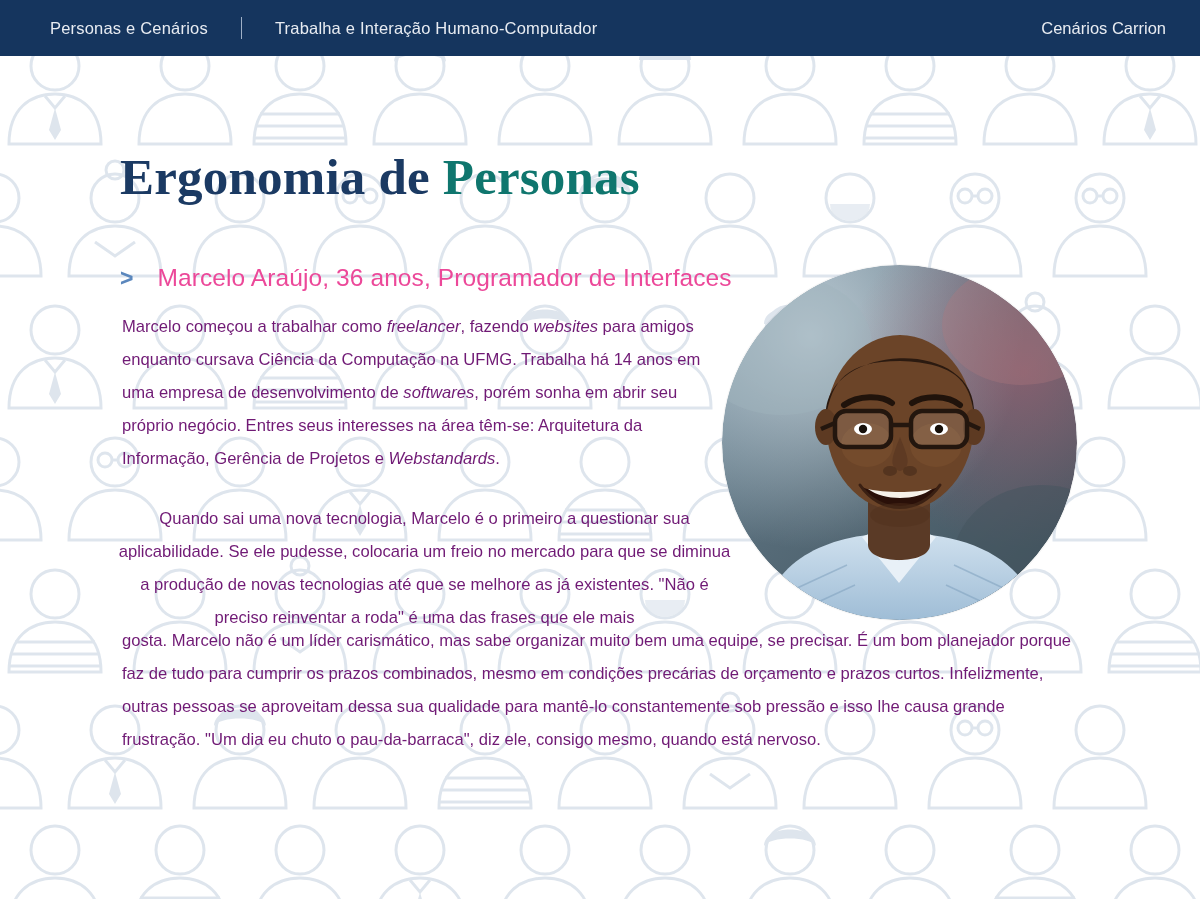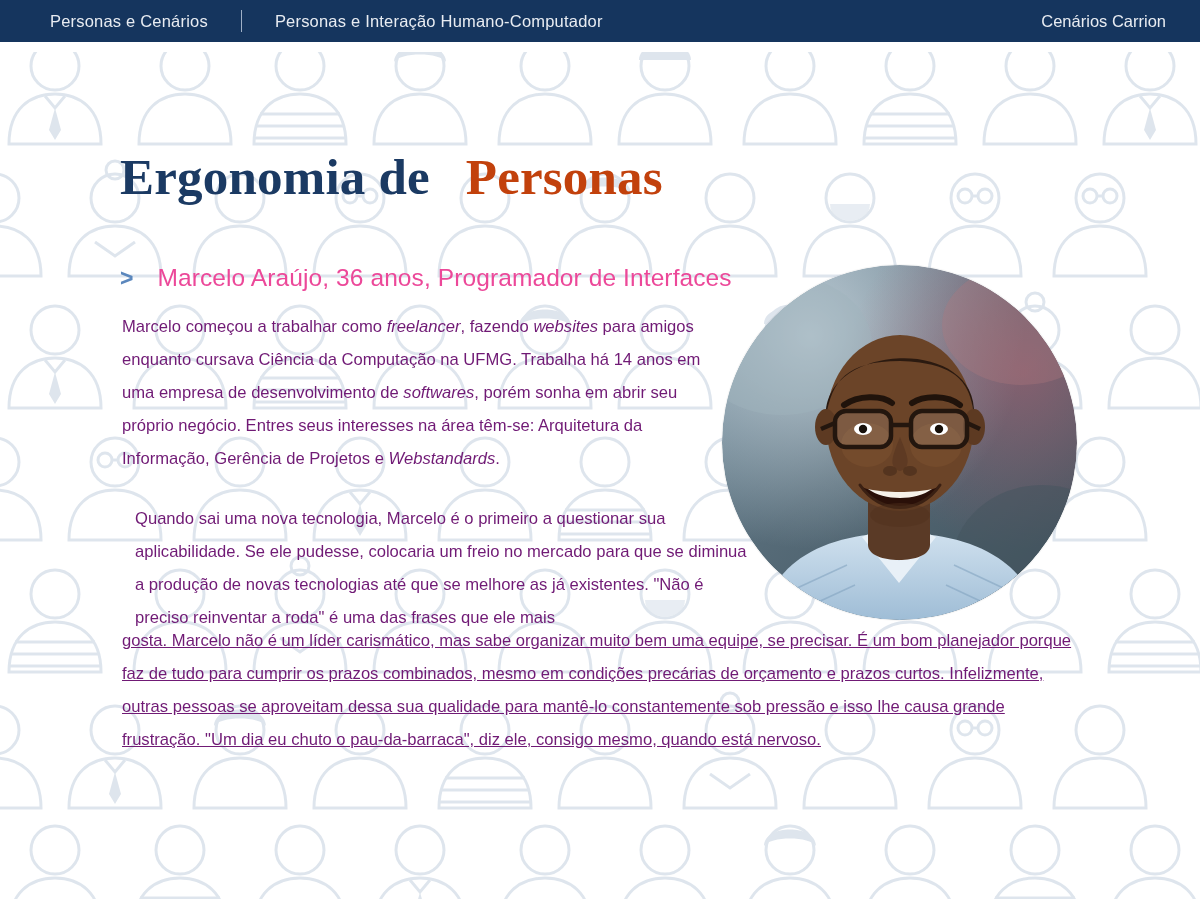--- a/index.html
+++ b/index.html
@@ -13,21 +13,21 @@
     font-family: "Liberation Sans", sans-serif;
     background: #ffffff;
     position: relative;
   }
 
   
   .topbar {
     position: absolute;
     top: 0; left: 0;
     width: 1200px;
-    height: 42px;
+    height: 56px;
     background: #15355e;
     color: #e8ecf2;
     display: flex;
     align-items: center;
     box-sizing: border-box;
     padding: 0 34px 0 50px;
     z-index: 30;
   }
   .topbar .left {
     display: flex;
@@ -77,21 +77,21 @@
     position: absolute;
     left: 120px;
     top: 96px;
     font-family: "Liberation Serif", serif;
     font-size: 51px;
     font-weight: bold;
     color: #1b3a63;
     letter-spacing: .2px;
     white-space: nowrap;
   }
-  .title .accent { color: #c2410c; margin-left: 23px; }
+  .title .accent { color: #0f766e; }
 
   .subtitle-row {
     position: absolute;
     left: 120px;
     top: 212px;
     display: flex;
     align-items: baseline;
     white-space: nowrap;
   }
   .subtitle-row .chev {
@@ -107,22 +107,22 @@
   }
 
   .para {
     position: absolute;
     font-size: 16.6px;
     line-height: 33px;
     color: #701a75;
     text-align: left;
   }
   #para1 { left: 122px; top: 258px; width: 600px; }
-  #para2 { left: 135px; top: 450px; width: 625px; }
-  #para3 { left: 122px; top: 572px; width: 955px; text-decoration: underline; }
+  #para2 { left: 112px; top: 450px; width: 625px; text-align: center; }
+  #para3 { left: 122px; top: 572px; width: 955px; }
 
   .para i { font-style: italic; }
 
   
   .photo {
     position: absolute;
     left: 722px;
     top: 213px;
     width: 355px;
     height: 355px;
@@ -133,21 +133,21 @@
   }
   .photo svg { display:block; }
 </style>
 </head>
 <body>
 
 <div class="topbar">
   <div class="left">
     <span class="crumb">Personas e Cenários</span>
     <span class="sep"></span>
-    <span class="crumb">Personas e Interação Humano-Computador</span>
+    <span class="crumb">Trabalha e Interação Humano-Computador</span>
   </div>
   <div class="spacer"></div>
   <span class="author">Cenários Carrion</span>
 </div>
 
 <div class="bg-pattern">
   <svg width="1200" height="847" viewBox="0 0 1200 847" xmlns="http://www.w3.org/2000/svg">
     <defs>
 
       <g id="p-plain">

